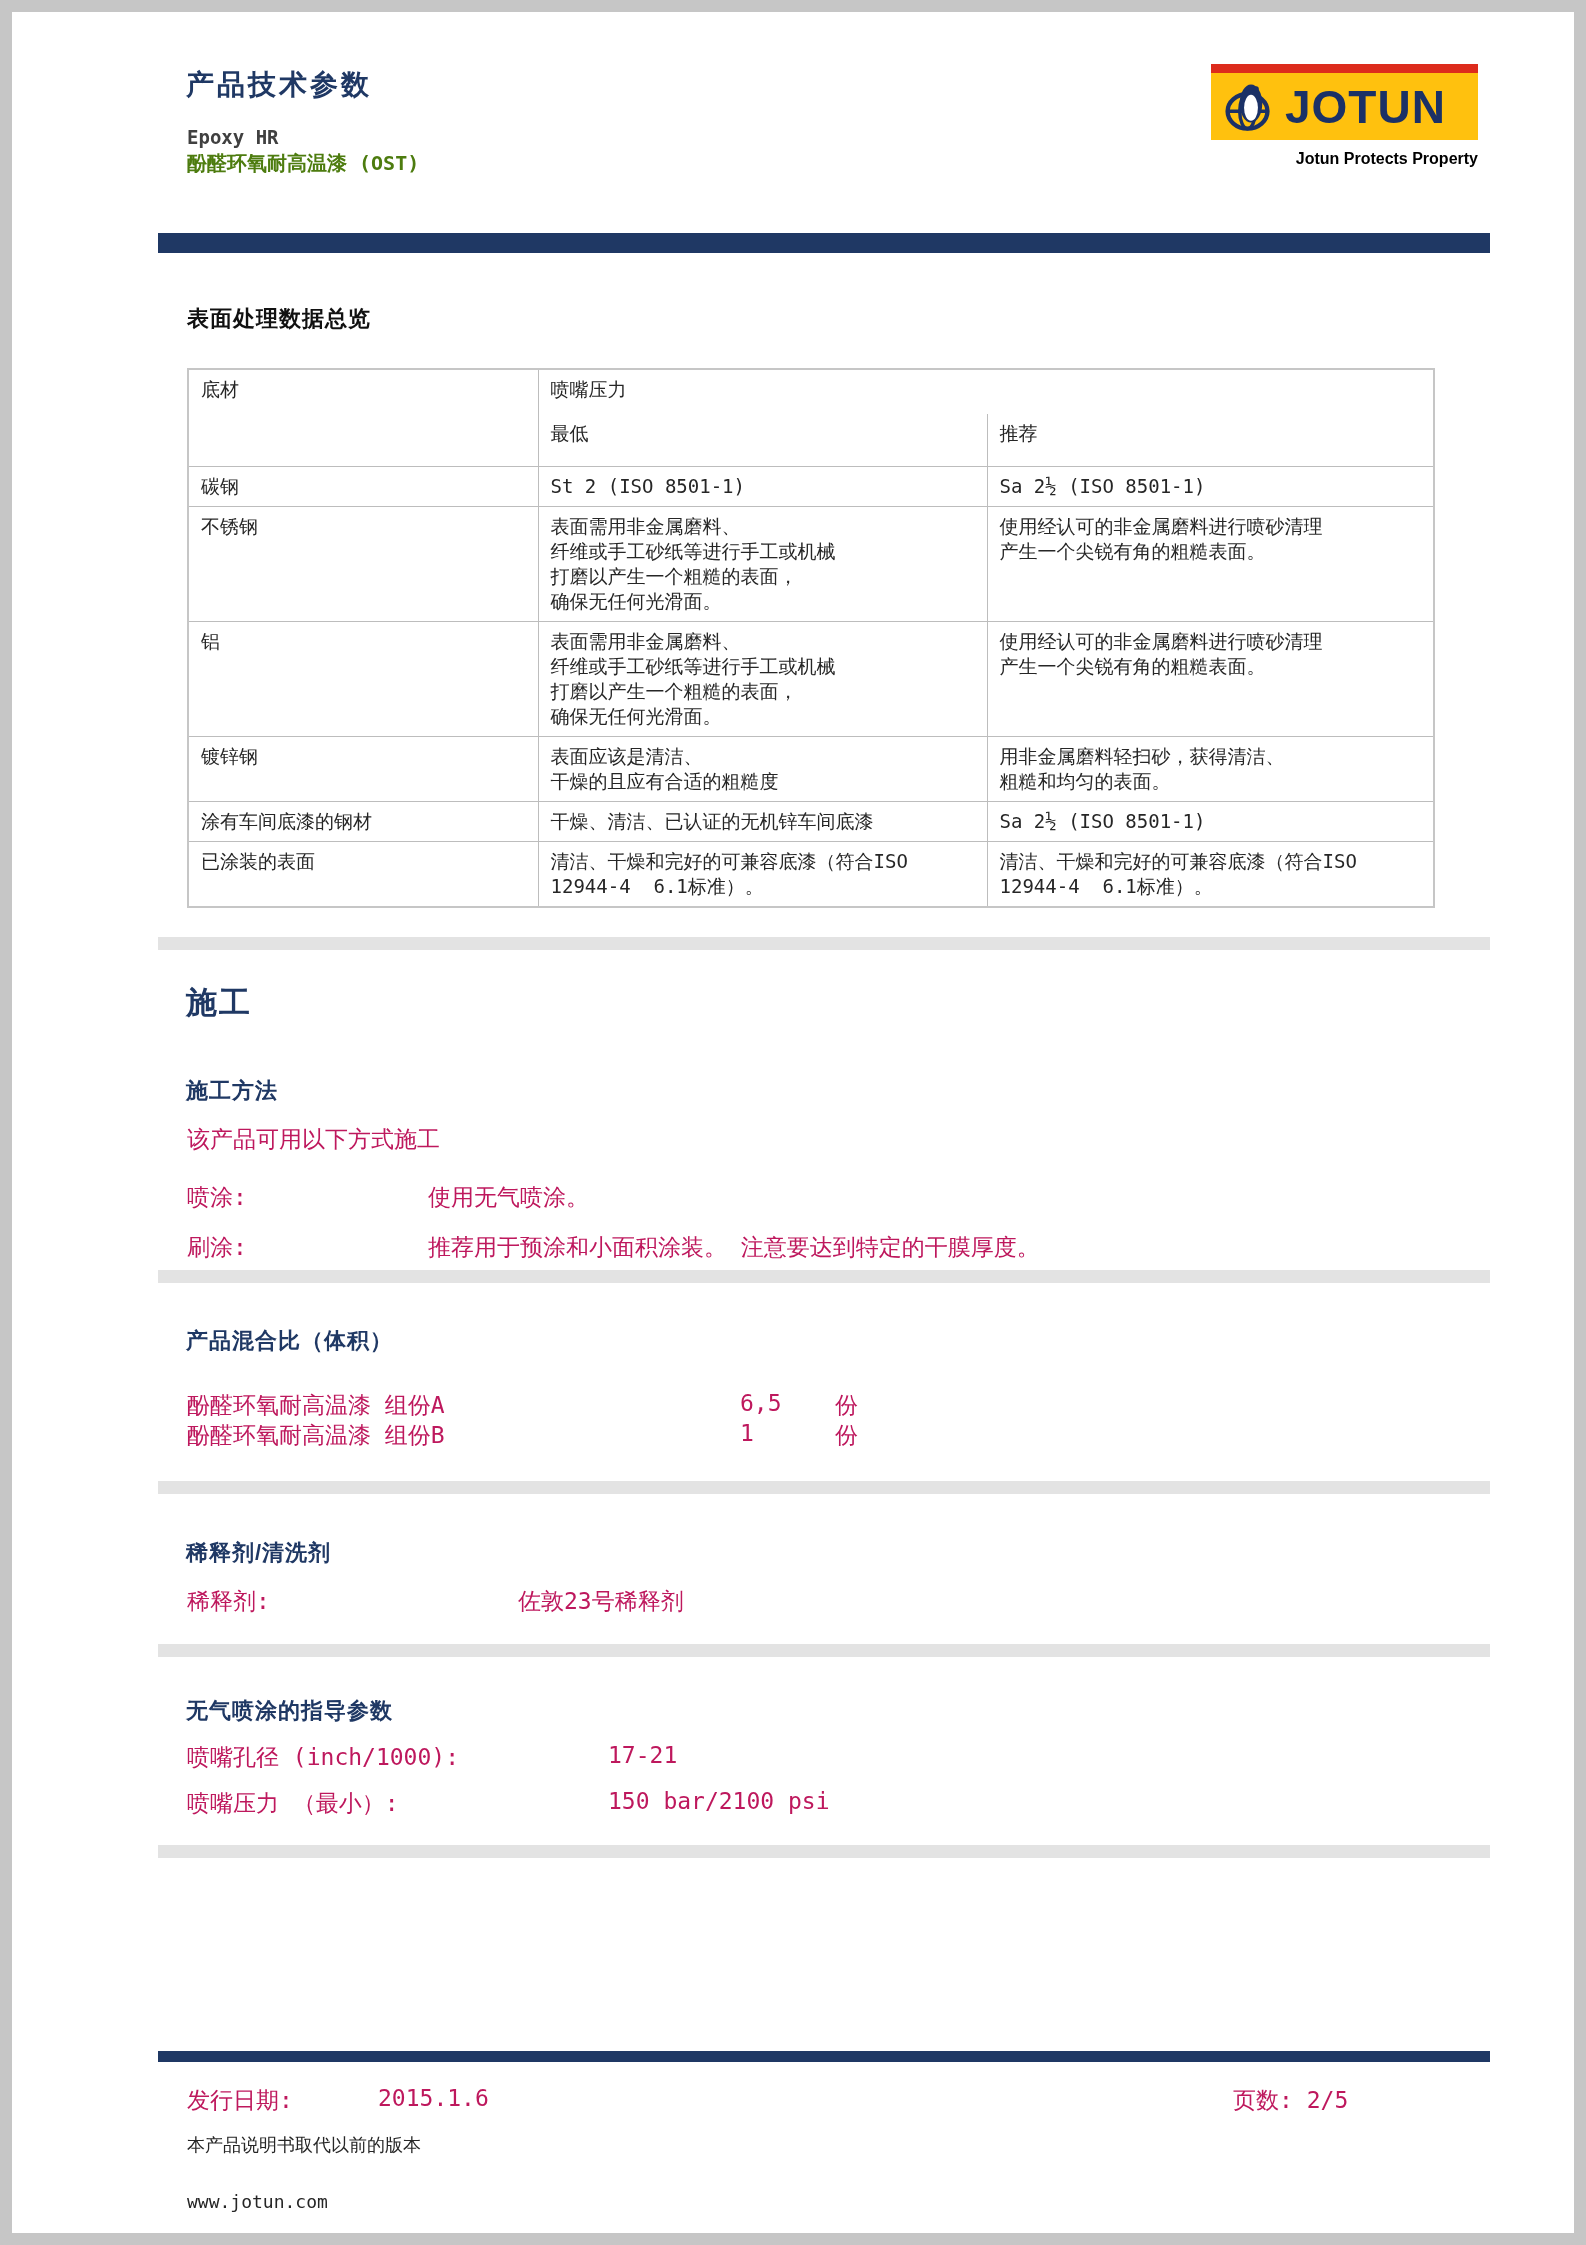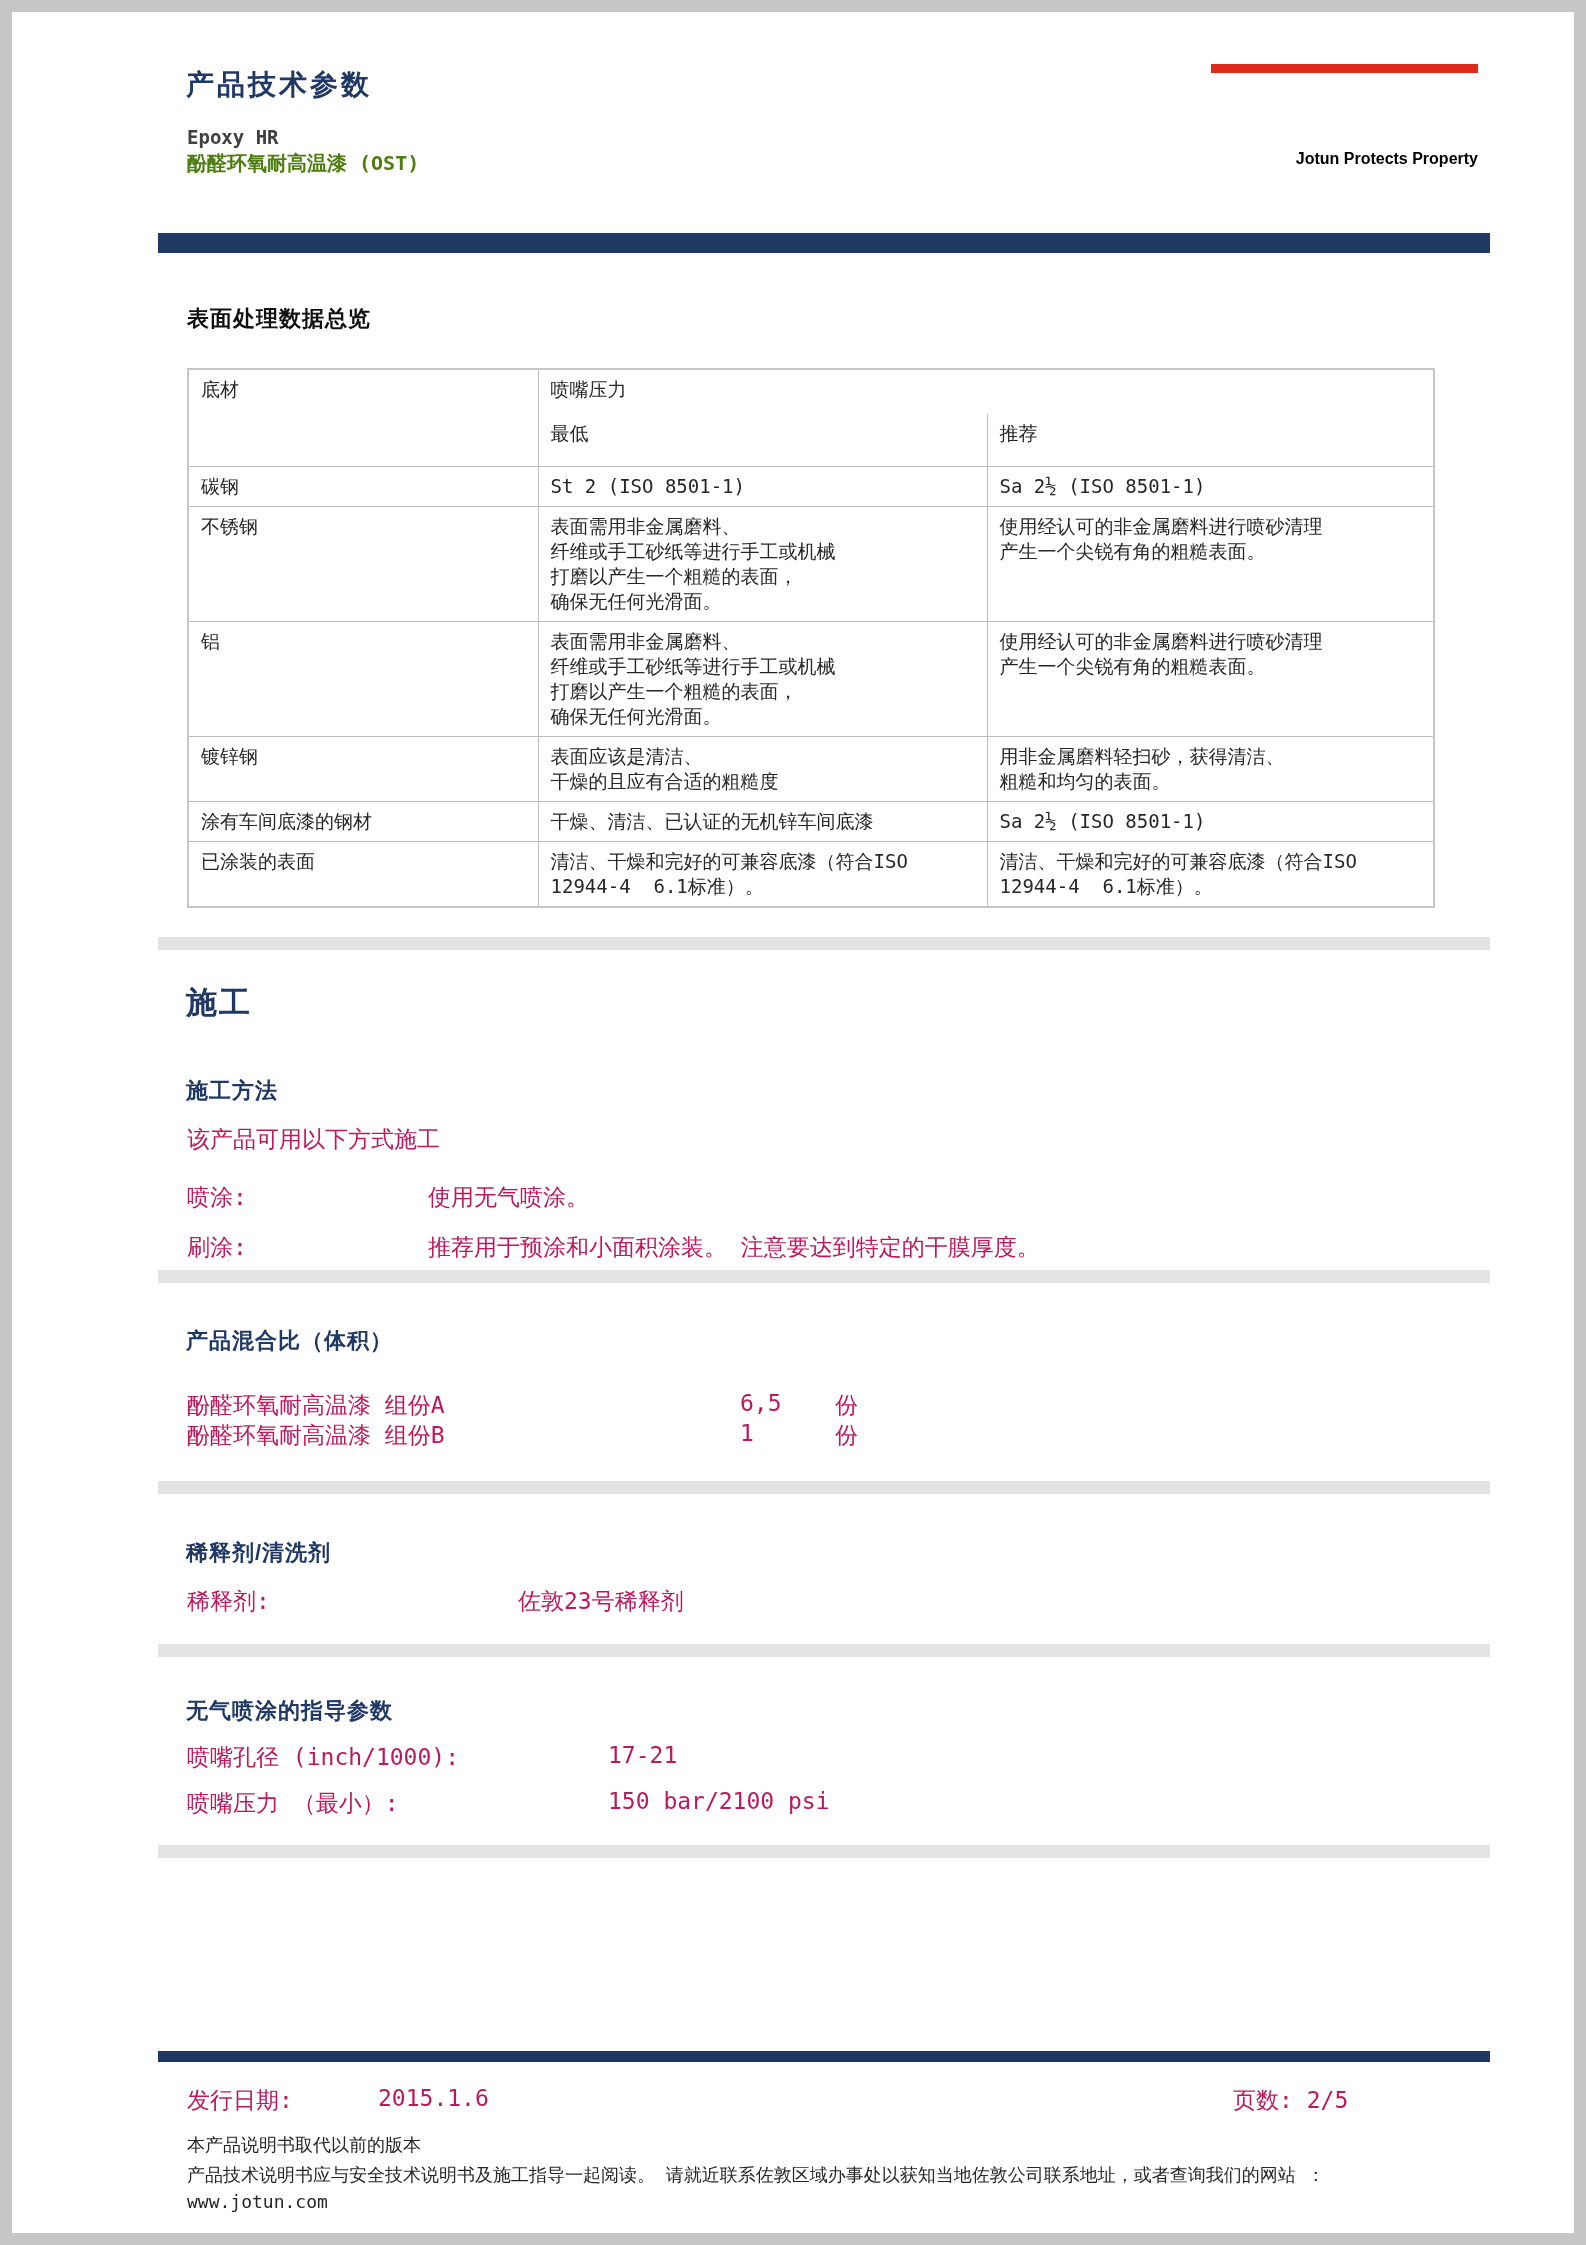--- a/index.html
+++ b/index.html
@@ -49,20 +49,33 @@
 
 <div class="page">
   <div class="frame"></div>
 
   <div class="abs doc-title">产品技术参数</div>
   <div class="abs prod-l1">Epoxy HR</div>
   <div class="abs prod-l2">酚醛环氧耐高温漆 (OST)</div>
 
   <div class="abs logo">
     <div class="logo-red"></div>
+    <div class="logo-yellow">
+      <span style="display:inline-block;width:52px;height:50px;">
+        <svg width="52" height="50" viewBox="0 0 60 56">
+          <ellipse cx="26" cy="33" rx="23" ry="20" fill="none" stroke="#1b3166" stroke-width="5"></ellipse>
+          <line x1="3" y1="33" x2="49" y2="33" stroke="#1b3166" stroke-width="4"></line>
+          <ellipse cx="26" cy="33" rx="9" ry="20" fill="none" stroke="#1b3166" stroke-width="4"></ellipse>
+          <ellipse cx="30" cy="24" rx="13" ry="22" fill="#1b3166"></ellipse>
+          <ellipse cx="30" cy="29" rx="8" ry="15" fill="#ffffff"></ellipse>
+          <circle cx="36" cy="7" r="3" fill="#1b3166"></circle>
+        </svg>
+      </span>
+      <span class="logo-word">JOTUN</span>
+    </div>
   </div>
   <div class="abs tagline">Jotun Protects Property</div>
 
   <div class="abs bar-navy-top"></div>
 
   <div class="abs h-black" style="top:304px;">表面处理数据总览</div>
 
   <table class="abs surface-table">
     <colgroup>
         <col style="width:350px">
@@ -214,15 +227,14 @@
   <div class="abs bar-gray" style="top:1845px;"></div>
 
   <div class="abs bar-navy-foot"></div>
   <div class="abs kv body-text" style="top:2085px;">
     <span class="lbl">发行日期:</span>
     <span class="val" style="left:191px;">2015.1.6</span>
   </div>
   <div class="abs body-text" style="left:1233px;top:2085px;">页数: 2/5</div>
 
   <div class="abs foot-small" style="left:187px;top:2133px;">本产品说明书取代以前的版本</div>
-  <div class="abs foot-small" style="left:187px;top:2163px;width:1300px;">产品技术说明书应与安全技术说明书及施工指导一起阅读。 请就近联系佐敦区域办事处以获知当地佐敦公司联系地址，或者查询我们的网站 ：</div>
   <div class="abs foot-small" style="left:187px;top:2191px;">www.jotun.com</div>
 </div>
 
 </body></html>

